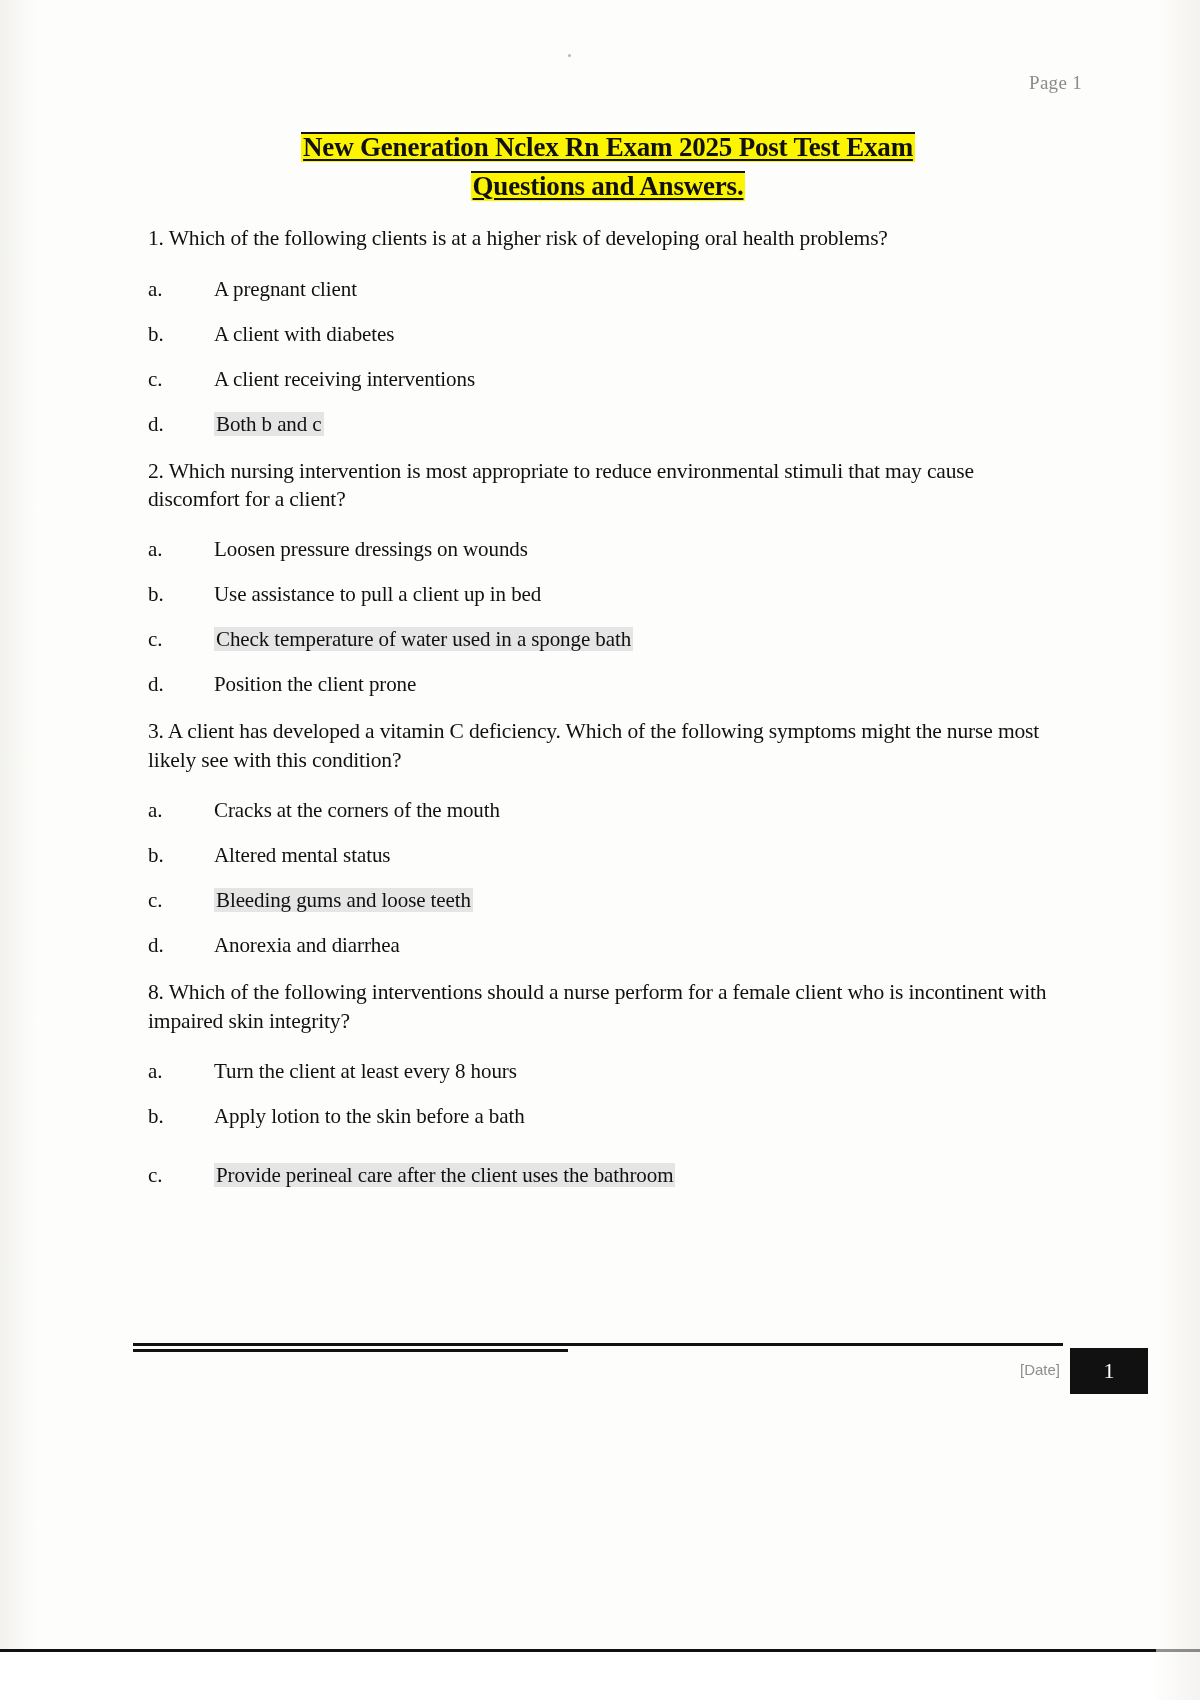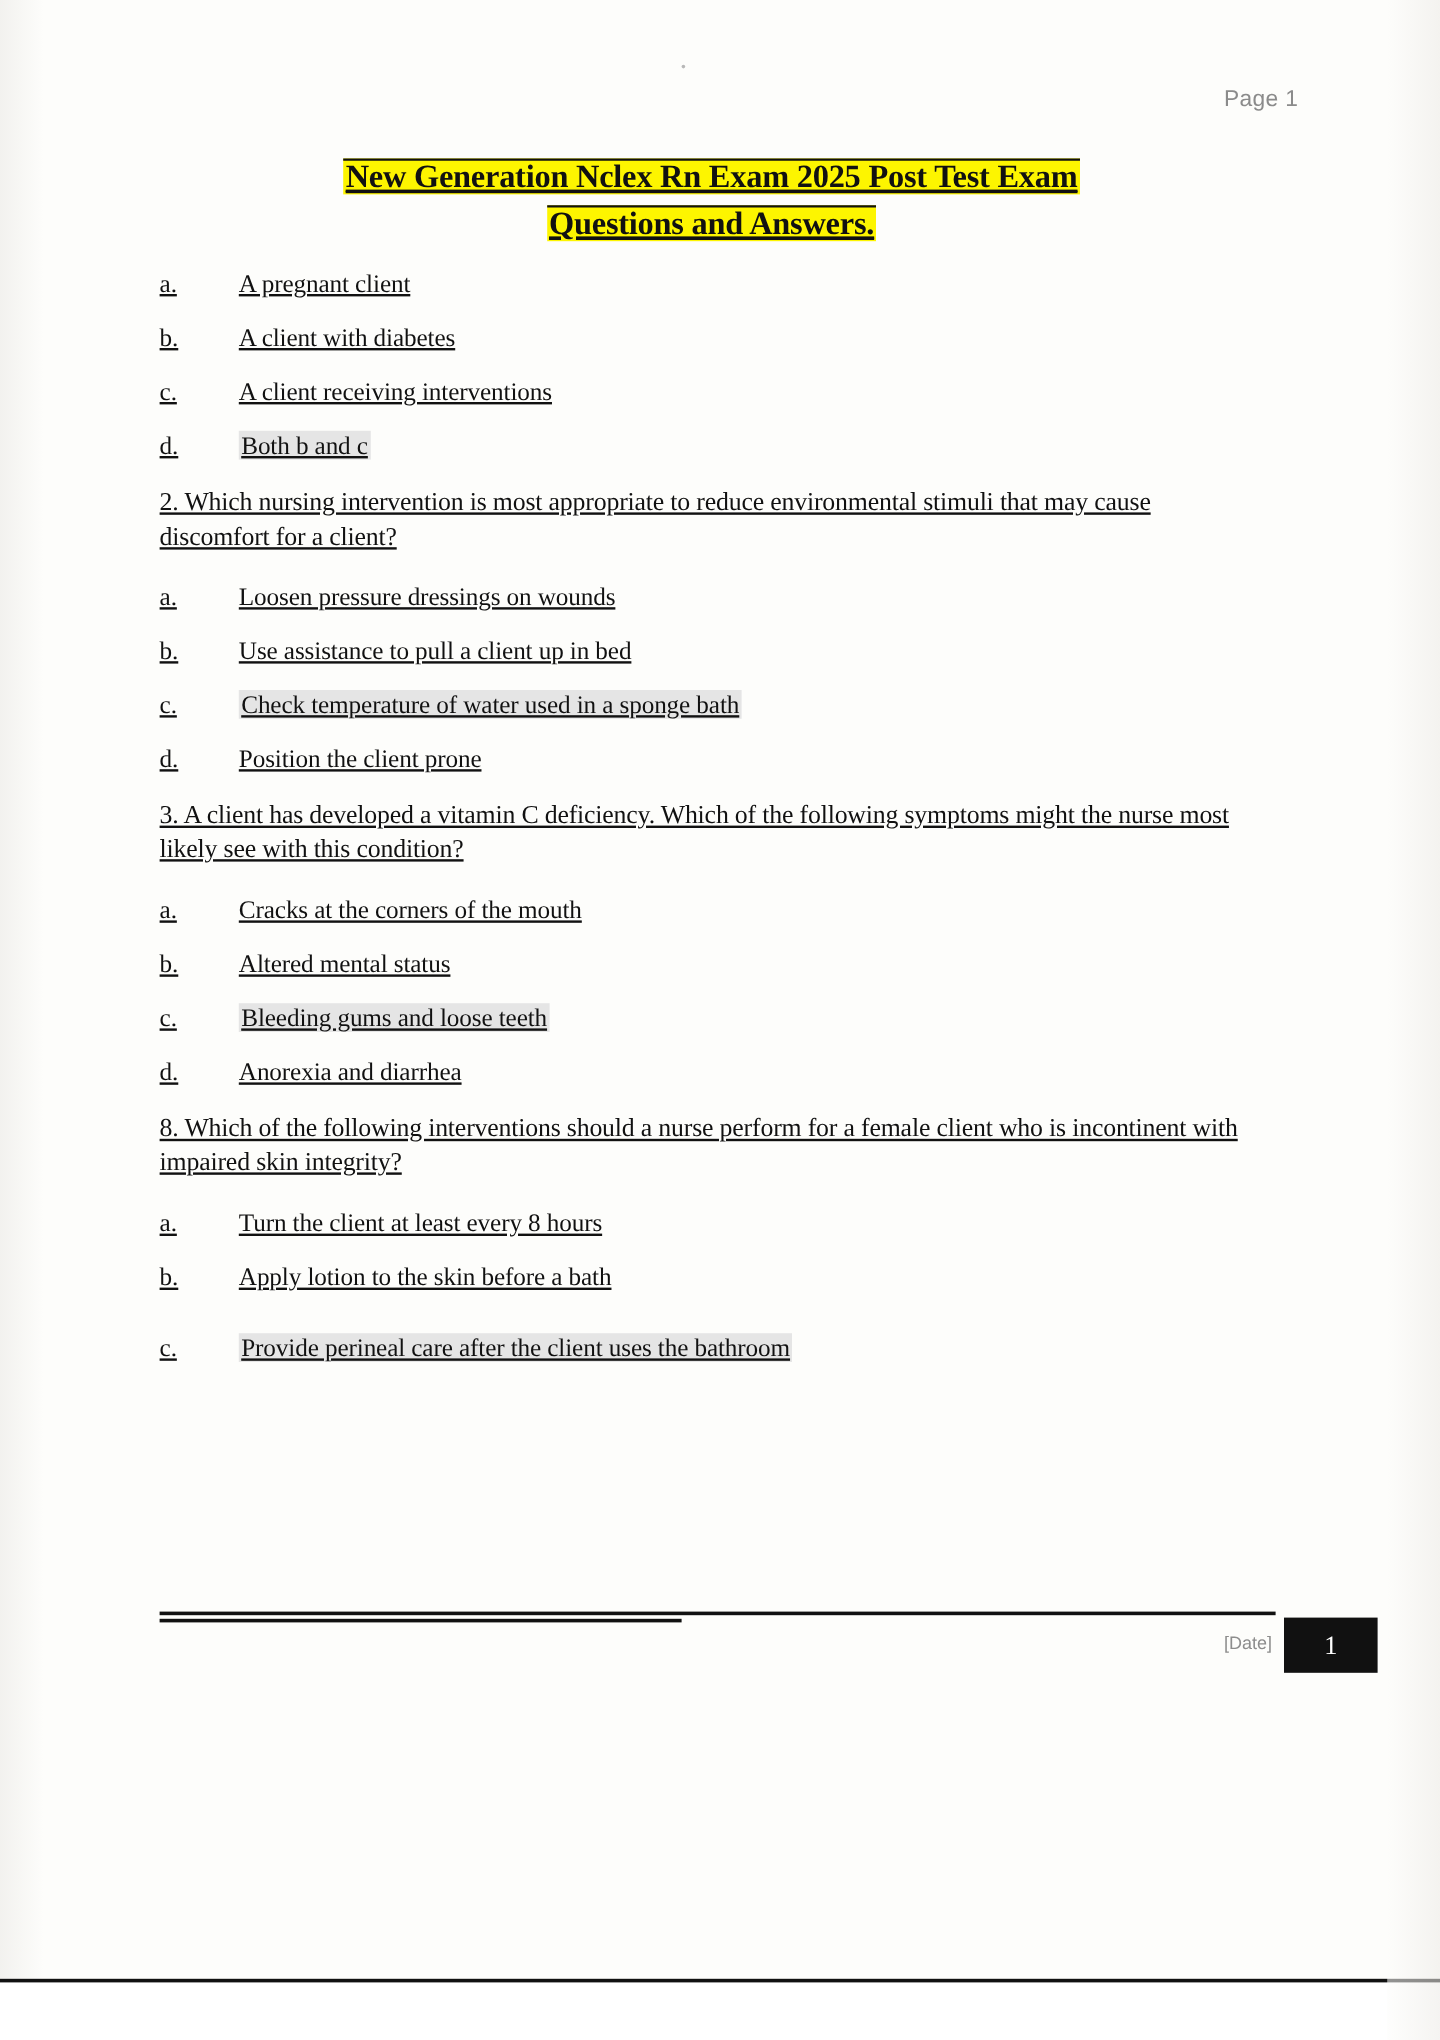--- a/index.html
+++ b/index.html
@@ -47,32 +47,31 @@
     width: 1200px;
     height: 48px;
     background: #ffffff;
     border-top: 3px solid #111111;
   }
 
   .page-label {
     position: absolute;
     right: 118px;
     top: 72px;
-    font-family: Liberation Sans, sans-serif;
+    font-family: Liberation Serif, serif;
     font-size: 19px;
     color: #8b8b8b;
     letter-spacing: .3px;
   }
 
   .content {
     position: absolute;
-    left: 133px;
+    left: 148px;
     top: 128px;
     width: 920px;
-    text-decoration: underline;
   }
 
   .doc-title {
     text-align: center;
     font-weight: bold;
     font-size: 27px;
     line-height: 1.45;
     letter-spacing: -0.2px;
     margin: 0 0 18px 0;
   }
@@ -181,20 +180,21 @@
   <div class="page-label">Page 1</div>
 
   <div class="content">
 
     <h1 class="doc-title">
       <span class="title-line"><span class="hl title-underline">New Generation Nclex Rn Exam 2025 Post Test Exam</span></span>
       <span class="title-line"><span class="hl title-underline">Questions and Answers.</span></span>
     </h1>
 
     <div class="q">
+      <p class="q-text">1. Which of the following clients is at a higher risk of developing oral health problems?</p>
       <div class="opt">
         <span class="opt-letter">a.</span>
         <span class="opt-text"><span>A pregnant client</span></span>
       </div>
       <div class="opt">
         <span class="opt-letter">b.</span>
         <span class="opt-text"><span>A client with diabetes</span></span>
       </div>
       <div class="opt">
         <span class="opt-letter">c.</span>

